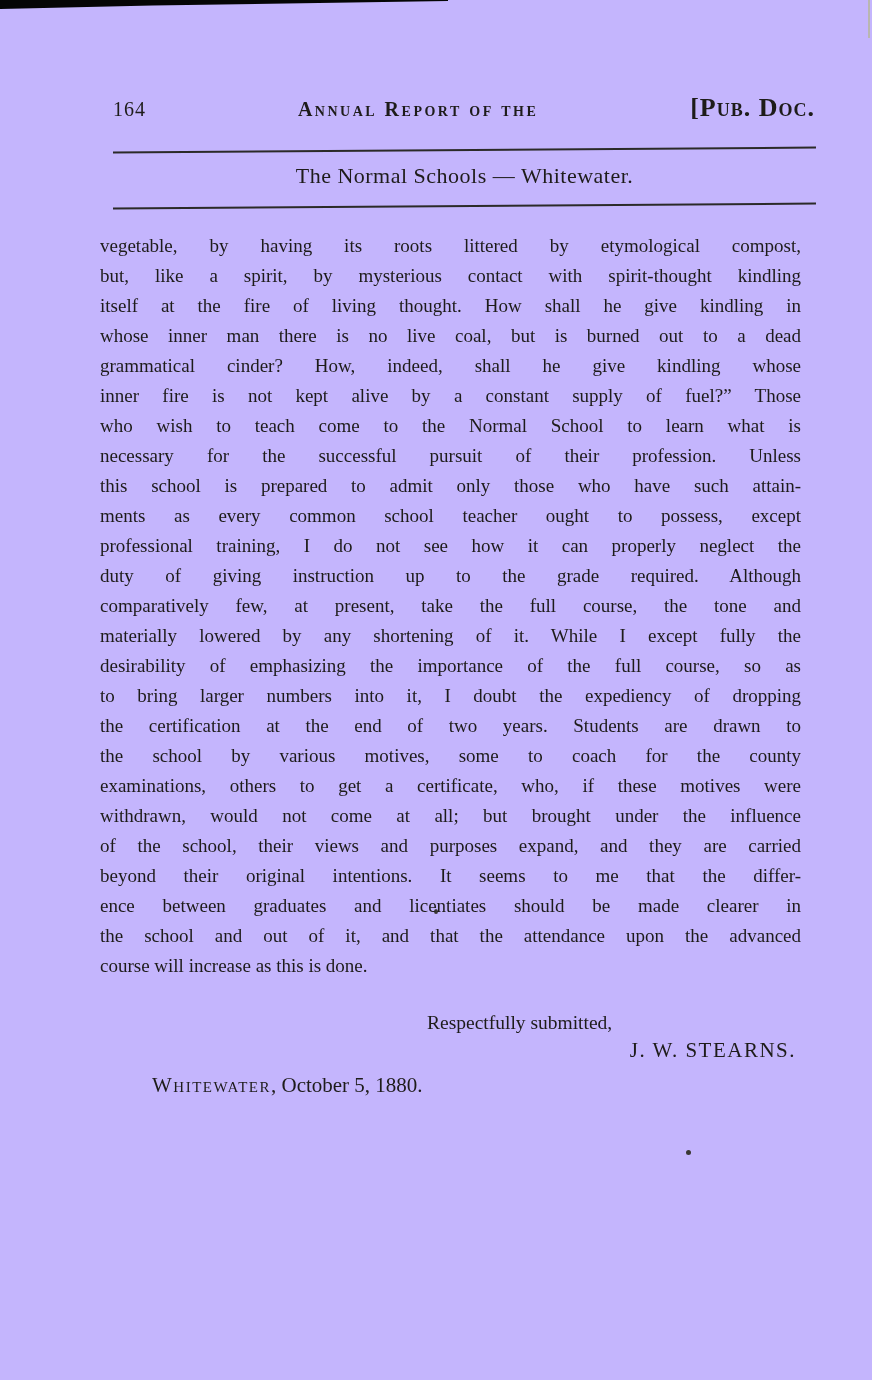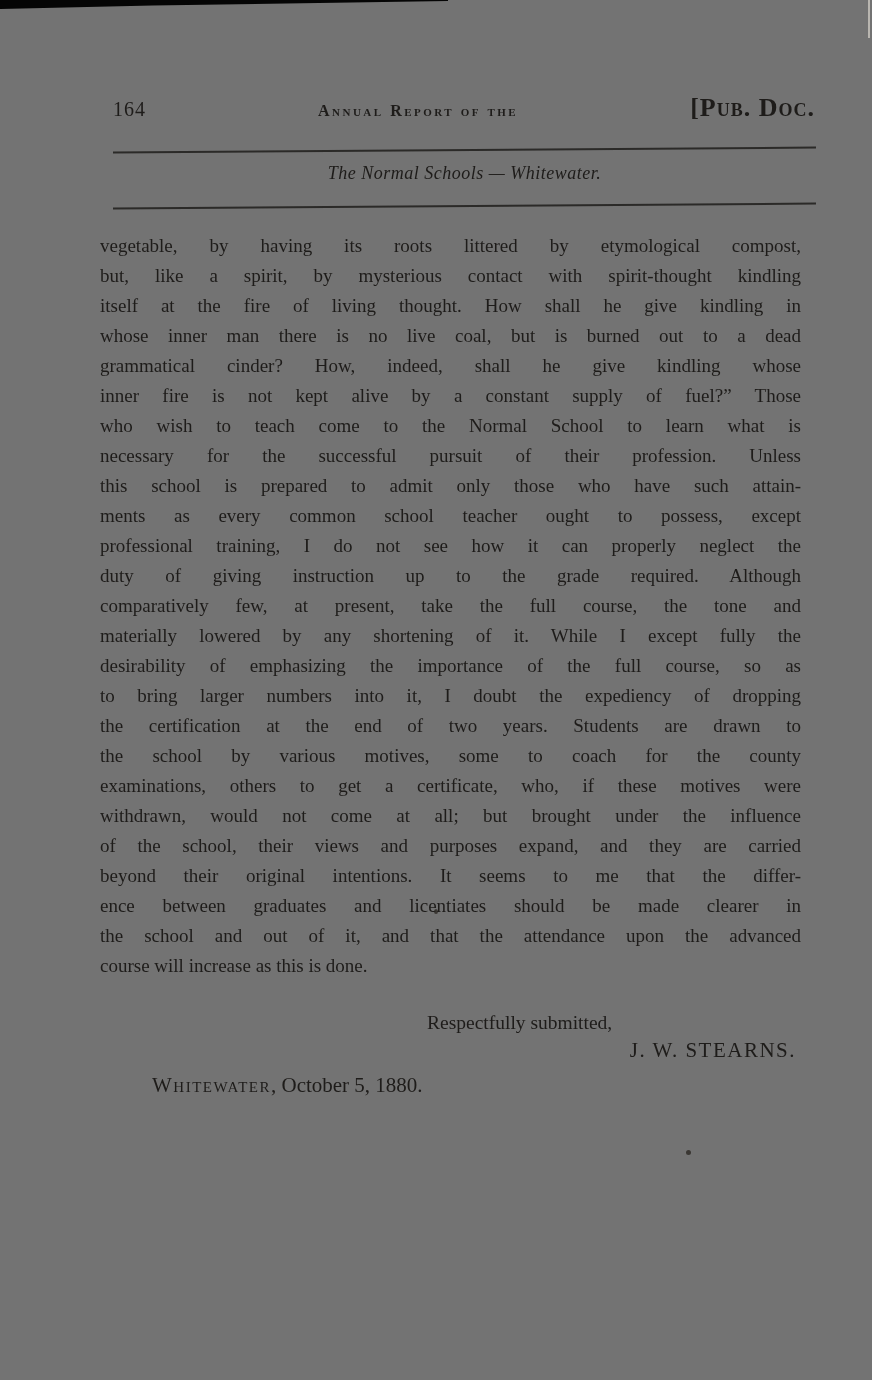--- a/index.html
+++ b/index.html
@@ -2,21 +2,21 @@
 <html><head>
 <meta charset="utf-8">
 <style>
   html, body { margin: 0; padding: 0; }
   body { background: #e9e7e2; }
   .page {
     position: relative;
     width: 872px;
     height: 1380px;
     margin: 0 auto;
-    background: #737373;
+    background: #c4b5fd;
     overflow: hidden;
     color: #1e1c1a;
     font-family: "Liberation Serif", "DejaVu Serif", serif;
   }
 
   
   .scan-wedge {
     position: absolute; top: 0; left: 0;
     width: 448px; height: 9px;
     background: #050505;
@@ -32,40 +32,39 @@
   .speck-2 { left: 686px; top: 1150px; width: 5px; height: 5px; }
 
   
   .header-row {
     position: absolute; left: 113px; top: 93px; width: 702px;
     display: flex; justify-content: space-between; align-items: baseline;
   }
   .page-number { font-size: 20px; letter-spacing: 1px; }
   .running-title {
     font-variant: small-caps;
-    font-size: 16px; letter-spacing: 2.5px; font-weight: 600;
+    font-size: 20px; letter-spacing: 2.5px; font-weight: 600;
   }
   .doc-label {
     font-variant: small-caps;
     font-size: 26px; letter-spacing: 1px; font-weight: 600;
   }
 
   
   .rule {
     position: absolute; left: 113px; width: 703px;
     border-top: 2px solid #2b2a28;
     transform: rotate(-0.4deg);
   }
   .rule-top { top: 149px; }
   .rule-bottom { top: 205px; }
   .section-title {
     position: absolute; left: 113px; top: 163px; width: 703px;
     text-align: center;
-    font-style: italic;
-    font-size: 18px;
+    font-size: 22px;
     letter-spacing: 0.5px;
   }
 
   
   .body-text {
     position: absolute; left: 100px; top: 231px; width: 701px;
     font-size: 19px;
     line-height: 30px;
   }
   .body-text .line { text-align: justify; text-align-last: justify; }

